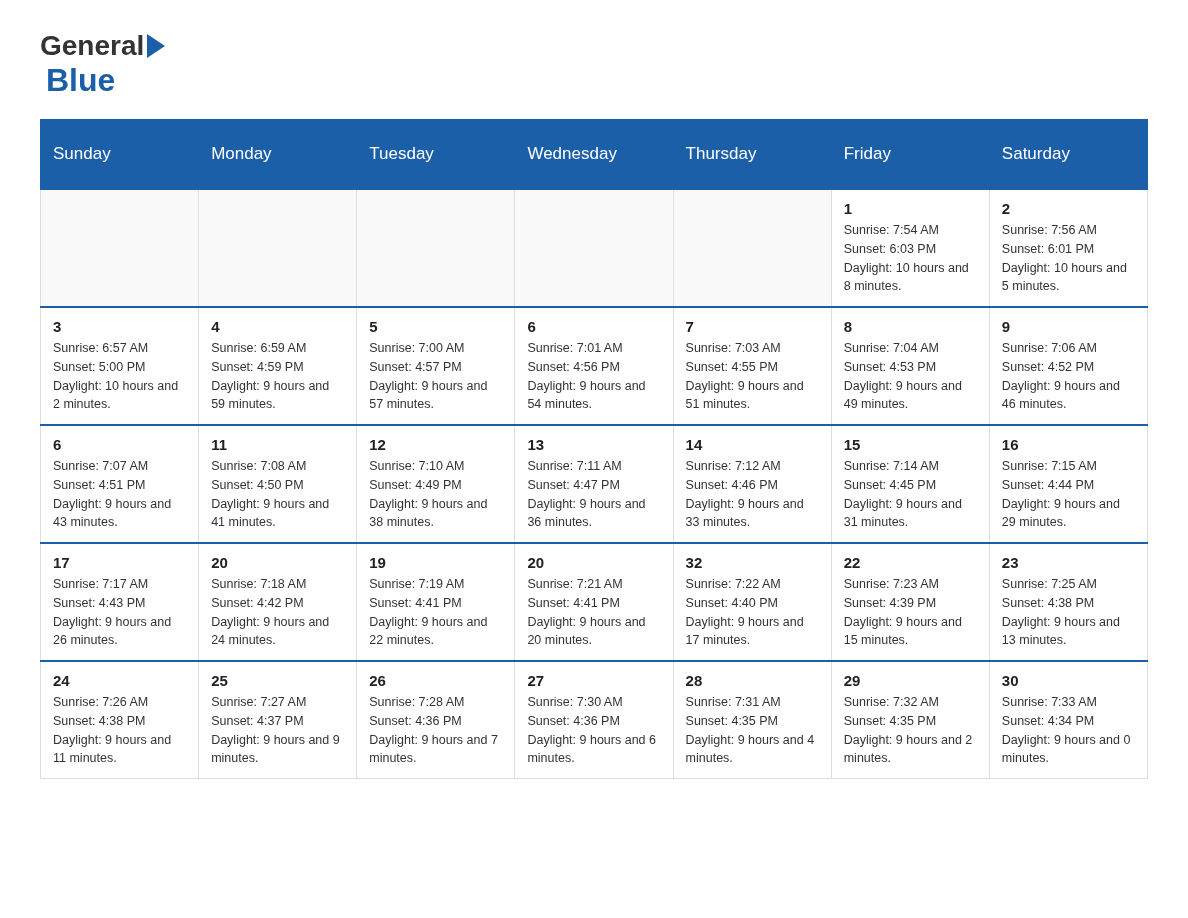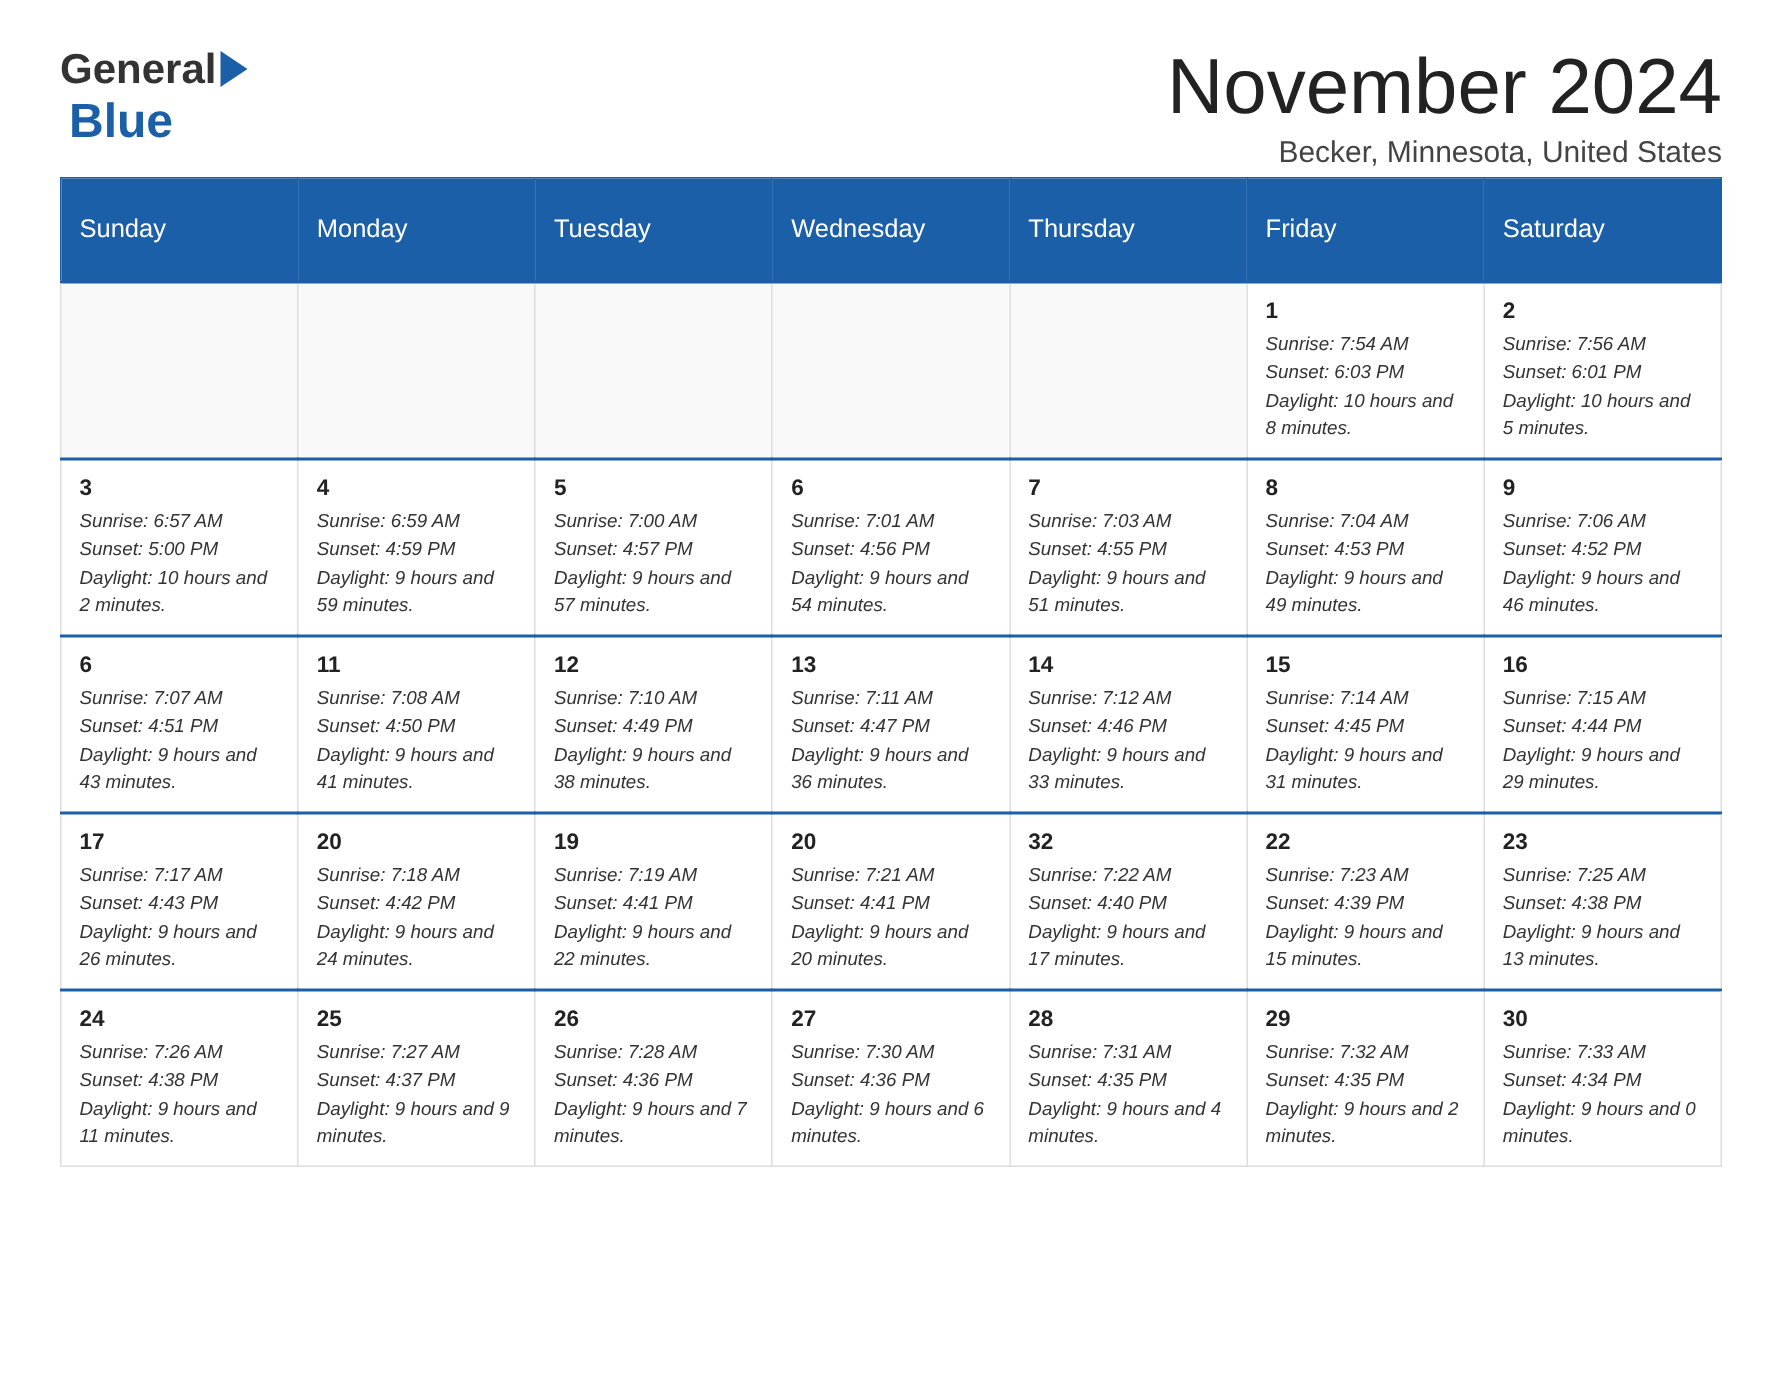--- a/index.html
+++ b/index.html
@@ -7,21 +7,21 @@
       font-family: Arial, sans-serif;
       background: #fff;
       padding: 30px 40px;
       width: 1188px;
       min-height: 918px;
     }
     .header {
       display: flex;
       justify-content: space-between;
       align-items: flex-start;
-      margin-bottom: 4px;
+      margin-bottom: 20px;
     }
     .title-area {
       text-align: right;
     }
     .month-title {
       font-size: 52px;
       font-weight: normal;
       color: #222;
       line-height: 1.1;
     }
@@ -62,21 +62,20 @@
     .day-number {
       font-size: 15px;
       font-weight: bold;
       color: #222;
       margin-bottom: 4px;
     }
     .day-info {
       font-size: 12.5px;
       color: #333;
       line-height: 1.5;
-      font-style: italic;
     }
     .logo-wrapper {
       display: flex;
       flex-direction: column;
       align-items: flex-start;
     }
     .logo-row1 {
       display: flex;
       align-items: center;
     }
@@ -105,24 +104,20 @@
 </head>
 <body>
 
 <div class="header">
   <div class="logo-wrapper">
     <div class="logo-row1">
       <span class="logo-text-general">General</span>
       <span class="logo-arrow"></span>
     </div>
     <span class="logo-text-blue">Blue</span>
-  </div>
-  <div class="title-area">
-    <div class="month-title">November 2024</div>
-    <div class="location">Becker, Minnesota, United States</div>
   </div>
 </div>
 
 <table class="calendar">
   <thead>
     <tr>
     <th>Sunday</th>
         <th>Monday</th>
         <th>Tuesday</th>
         <th>Wednesday</th>

